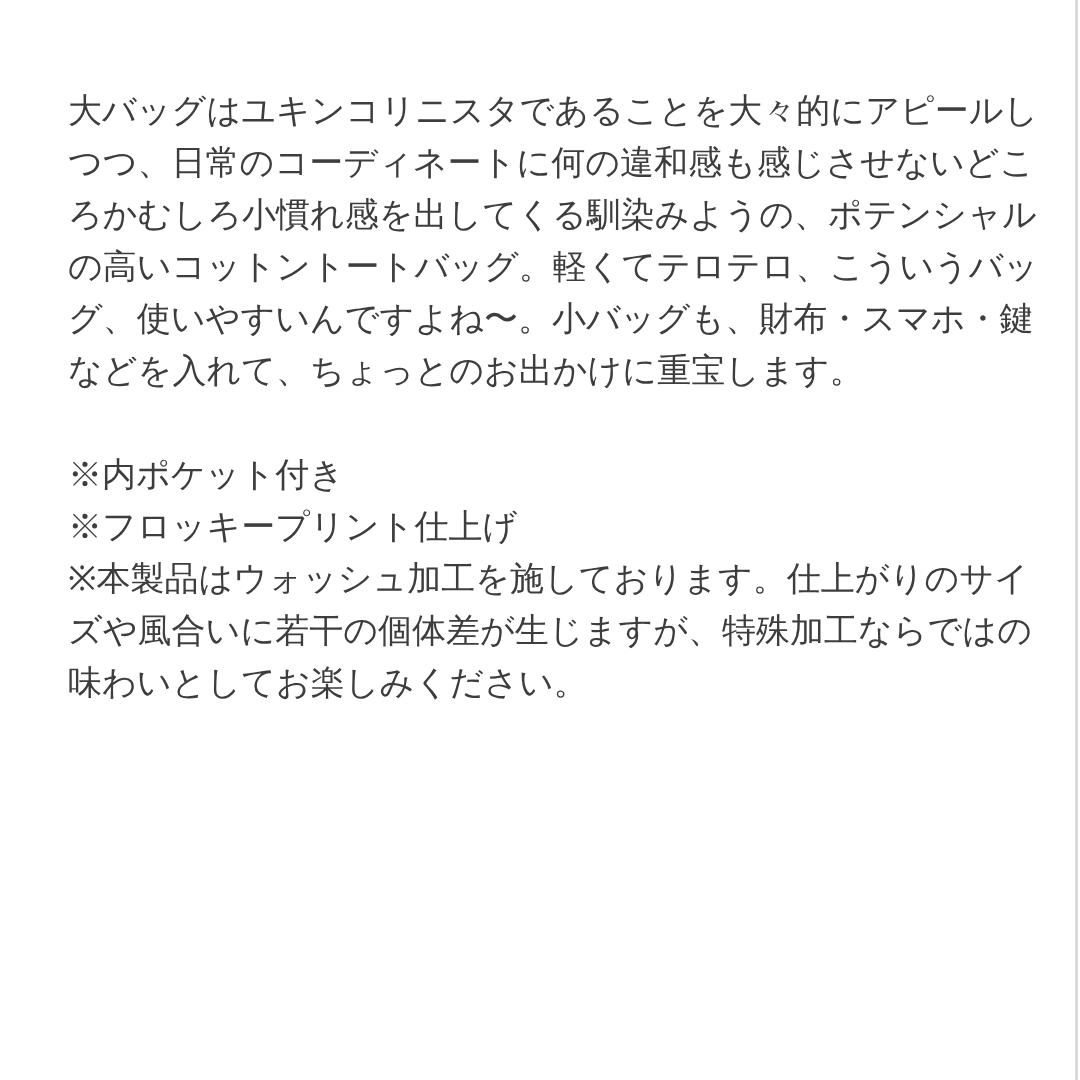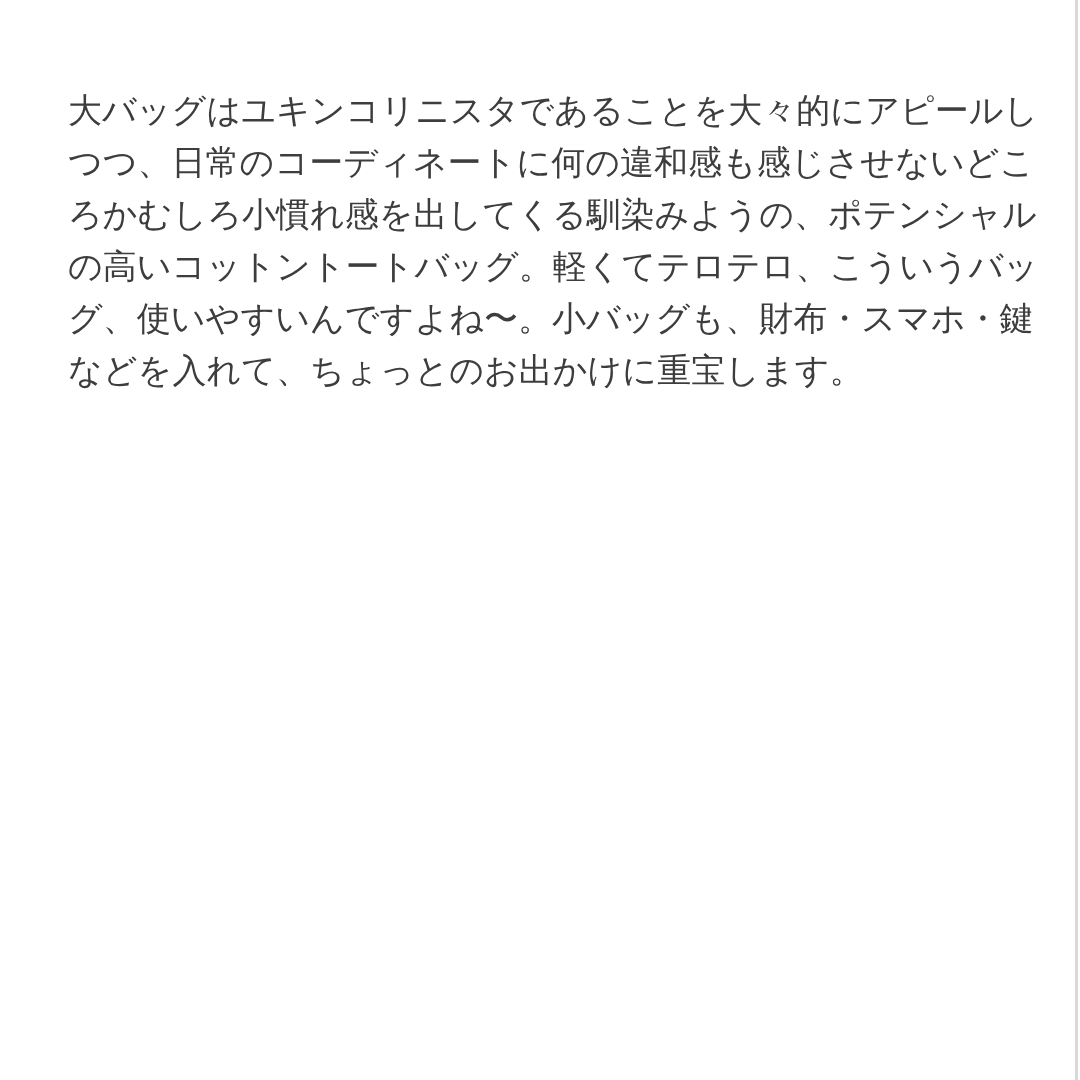--- a/index.html
+++ b/index.html
@@ -48,15 +48,20 @@
 <main class="content" style="color: rgb(61, 61, 61);">
   <p class="para">大バッグはユキンコリニスタであることを大々的にアピールし
 つつ、日常のコーディネートに何の違和感も感じさせないどこ
 ろかむしろ小慣れ感を出してくる馴染みようの、ポテンシャル
 の高いコットントートバッグ。軽くてテロテロ、こういうバッ
 グ、使いやすいんですよね〜。小バッグも、財布・スマホ・鍵
 などを入れて、ちょっとのお出かけに重宝します。</p>
 
 
 
+  <p class="para">※内ポケット付き
+※フロッキープリント仕上げ
+※本製品はウォッシュ加工を施しております。仕上がりのサイ
+ズや風合いに若干の個体差が生じますが、特殊加工ならではの
+味わいとしてお楽しみください。</p>
 </main>
 
 <div class="edge-line" style="background: rgb(217, 217, 217);"></div>
 
 </body></html>

